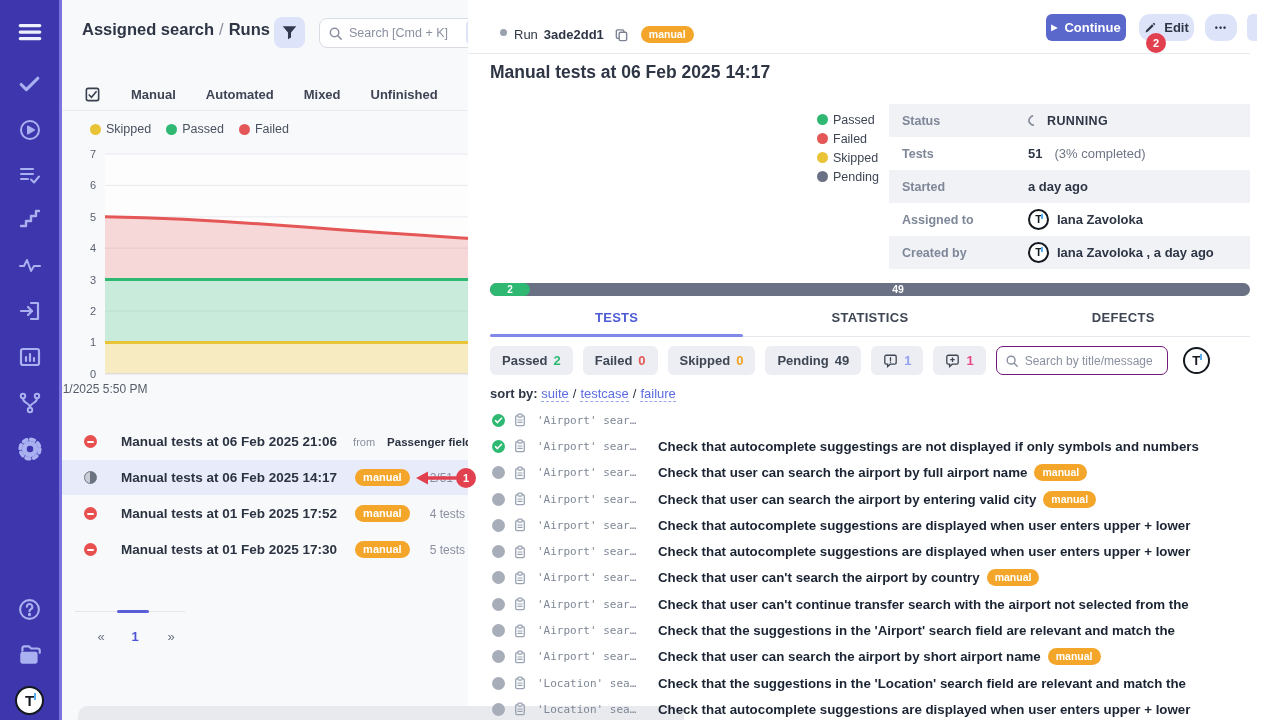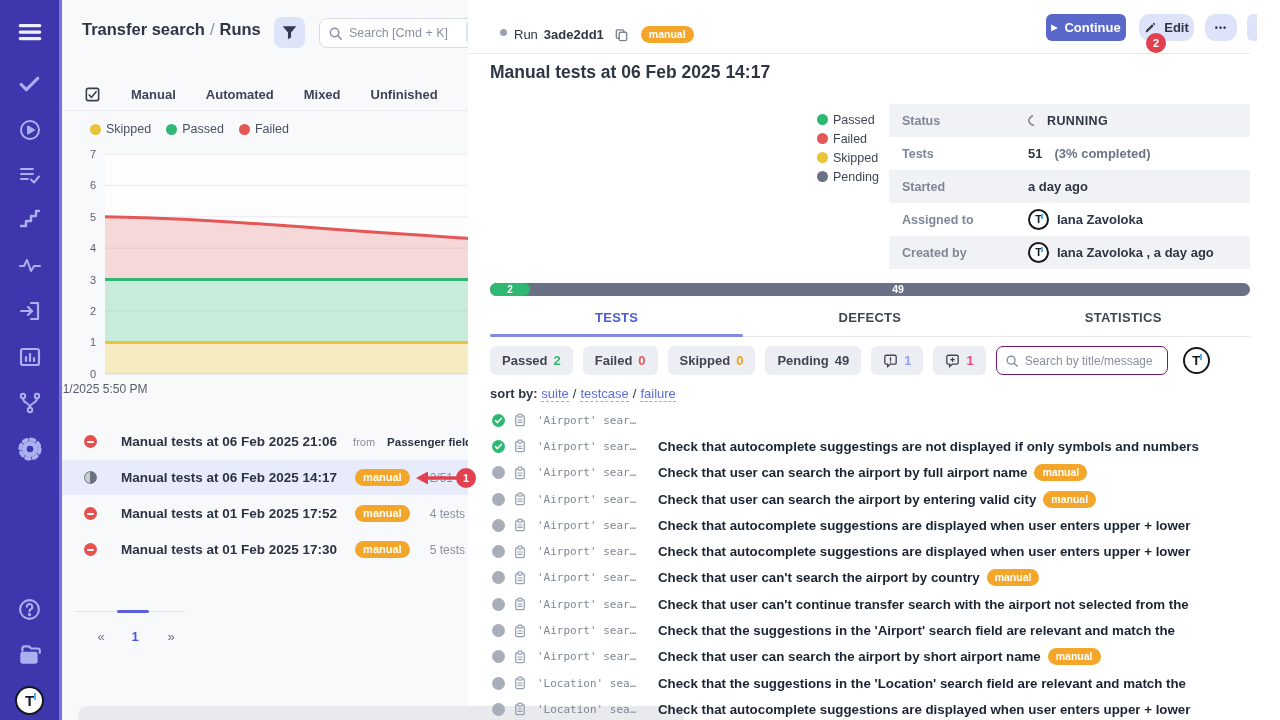--- a/index.html
+++ b/index.html
@@ -78,21 +78,21 @@
   .donut-lab { position:absolute; width:100%; text-align:center; color:#fff; font-weight:700;
     text-shadow:0 0 2px rgba(0,0,0,.35); }
   .donut-legend { position:absolute; left:349px; top:110px; }
   .donut-legend .leg-item { height:19px; font-size:12.5px; color:#3e4654; }
 
   .info-table { position:absolute; left:421px; top:104px; width:361px; }
   .info-row { height:33px; display:flex; align-items:center; padding-left:13px; }
   .info-row:nth-child(odd) { background:#f0f2f6; }
   .info-lbl { width:126px; font-size:12.5px; font-weight:700; color:#7e8798; }
   .info-val { font-size:13px; font-weight:700; color:#2e3646; display:flex; align-items:center; gap:8px; }
-  .info-extra { font-weight:700; color:#6d7486; margin-left:4px; }
+  .info-extra { font-weight:400; color:#6d7486; margin-left:4px; }
   .spinner { width:11px; height:11px; border-radius:50%; border:2px solid #8a90a0;
     border-top-color:transparent; border-right-color:transparent; transform:rotate(40deg); display:inline-block; }
   .avatar { position:relative; width:21px; height:21px; border:2px solid #14181f; border-radius:50%;
     background:#fff; display:inline-flex; align-items:center; justify-content:center; flex:0 0 21px; }
   .avatar b { font-size:11px; color:#14181f; font-weight:700; line-height:1; }
   .avatar i { position:absolute; width:2px; height:5px; background:#57aef0; top:3px; right:4px; }
 
   .progress { position:absolute; left:22px; top:283px; width:760px; height:13px; border-radius:7px;
     background:#6a7184; }
   .progress .pgreen { position:absolute; left:0; top:0; width:40px; height:13px; border-radius:7px;
@@ -221,21 +221,21 @@
     <div class="side-ic" style="top:686px">
       <span class="avatar" style="width:29px;height:29px;border-width:2.5px;flex:0 0 29px">
           <b style="font-size:15px">T</b>
           <i style="top:5px;right:6px;height:7px"></i>
         </span>
     </div>
   </aside>
 
   <section class="left-panel">
     <div class="crumbs">
-      <span>Transfer search</span><span class="sep">/</span><span>Runs</span>
+      <span>Assigned search</span><span class="sep">/</span><span>Runs</span>
     </div>
     <button class="sq-btn" style="left:212px;top:17px;width:31px;height:31px">
       <span style="display:flex">
           <svg width="17" height="17" viewBox="0 0 20 20">
             <path d="M2 2.5h16l-6.2 7.5v6l-3.6 2v-8z" fill="#333a4d"></path>
           </svg>
         </span>
     </button>
     <div class="search-box">
       <span style="display:flex">
@@ -444,22 +444,22 @@
       </div>
     </div>
 
     <div class="progress">
       <span class="pgreen">2</span>
       <span class="pgray-lab">49</span>
     </div>
 
     <div class="rtabs">
       <span class="rtab active">TESTS</span>
+      <span class="rtab">STATISTICS</span>
       <span class="rtab">DEFECTS</span>
-      <span class="rtab">STATISTICS</span>
     </div>
 
     <div class="filters">
       <button class="f-btn">
           <span>Passed</span>
           <span class="cnt-green">2</span>
         </button>
       <button class="f-btn">
           <span>Failed</span>
           <span class="cnt-red">0</span>

